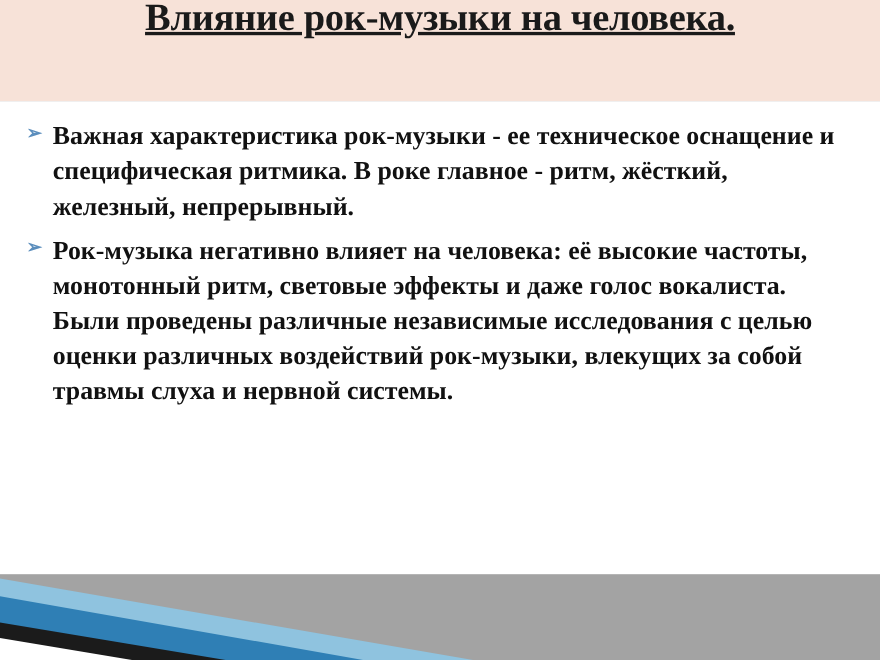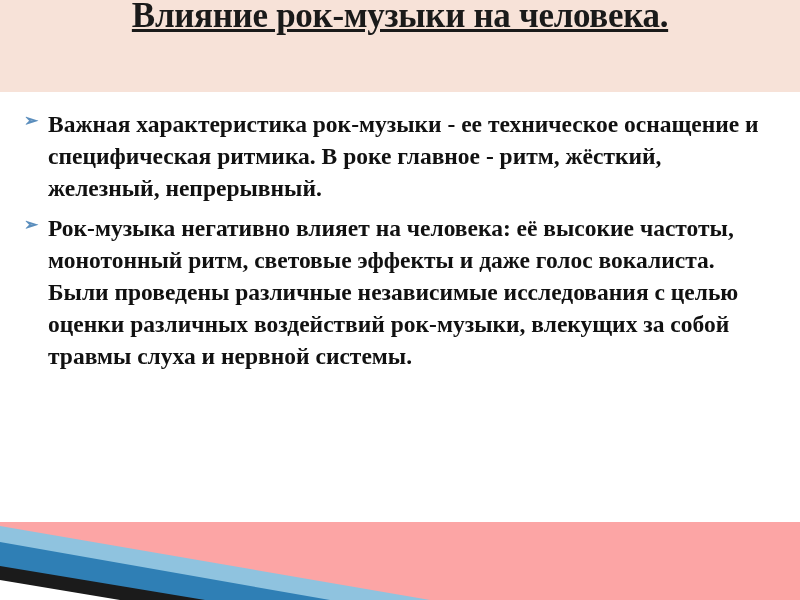--- a/index.html
+++ b/index.html
@@ -10,21 +10,21 @@
     width: 800px;
     height: 600px;
     overflow: hidden;
     font-family: "Liberation Serif", serif;
     background: #ffffff;
   }
   .slide {
     position: relative;
     width: 800px;
     height: 600px;
-    background: #fca5a5;
+    background: #a3a3a3;
     overflow: hidden;
   }
   
   .title-band {
     position: absolute;
     left: 0;
     top: 0;
     width: 800px;
     height: 92px;
     background: #f7e2d8;

